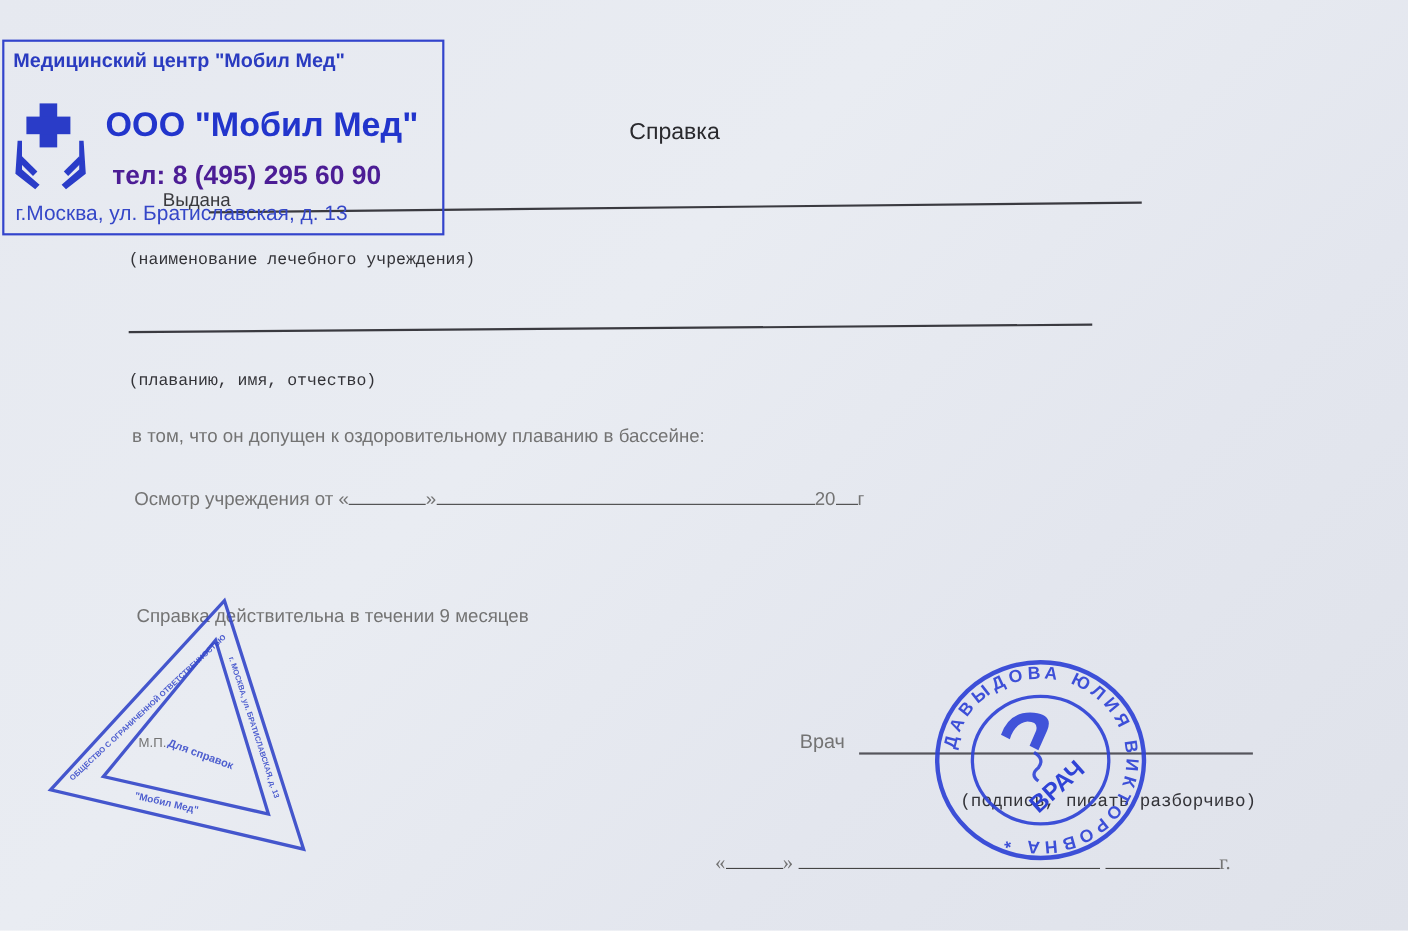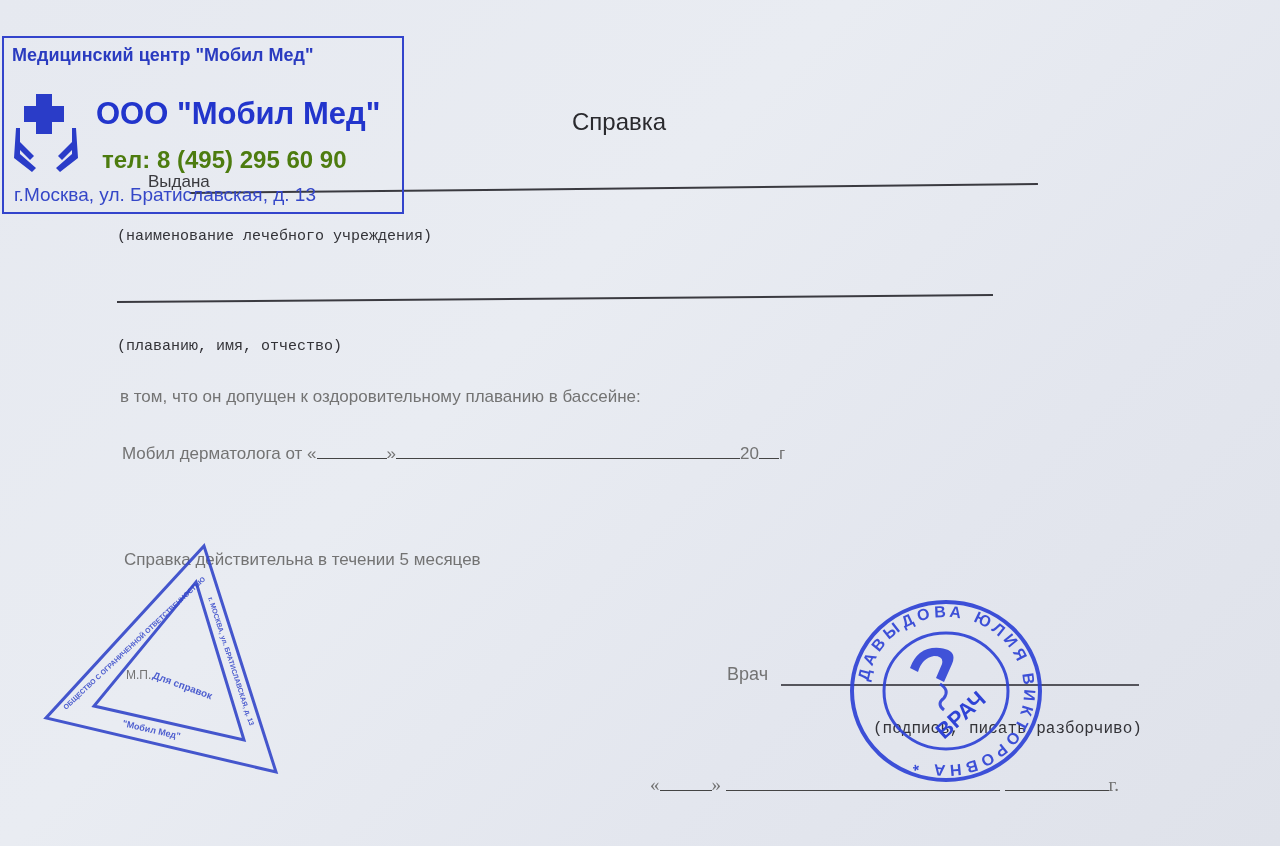--- a/index.html
+++ b/index.html
@@ -6,34 +6,34 @@
     body {
       width: 1280px; height: 846px; overflow: hidden; position: relative;
       background: linear-gradient(135deg, #e6e9f0 0%, #e9ecf2 40%, #e3e6ee 70%, #dfe2ea 100%);
       font-family: "Liberation Sans", sans-serif;
       color: #2a2a2e;
     }
     .paper { position: absolute; inset: 0; }
     .abs { position: absolute; white-space: nowrap; }
     .txt { font-size: 17px; color: #737373; }
     .small { font-size: 15px; color: #333338; font-family: Liberation Mono, monospace; }
-    .title { font-size: 24px; color: #2a2a2e; }
+    .title { font-size: 21px; color: #2a2a2e; }
     .line { position: absolute; height: 2px; background: #3a3a40; transform-origin: left center; }
     .thin { height: 1.5px; background: #55555c; }
     .blank { display: inline-block; border-bottom: 1.5px solid #444; height: 14px; vertical-align: baseline; }
 
     
     .rect-stamp {
       position: absolute; left: 2px; top: 36px; width: 402px; height: 178px;
       border: 2px dashed #2b3fc6; border-style: solid; border-color: #3344cc;
       color: #2437c4; box-sizing: border-box;
     }
     .rect-stamp .l1 { position: absolute; left: 8px; top: 7px; font-weight: bold; font-size: 18px; color: #2a3bc0; }
     .rect-stamp .l2 { position: absolute; left: 92px; top: 58px; font-weight: bold; font-size: 31px; color: #2235cc; }
-    .rect-stamp .l3 { position: absolute; left: 98px; top: 108px; font-weight: bold; font-size: 24px; color: #4d7c0f; }
+    .rect-stamp .l3 { position: absolute; left: 98px; top: 108px; font-weight: bold; font-size: 24px; color: #4c1d95; }
     .rect-stamp .l4 { position: absolute; left: 10px; top: 146px; font-size: 19px; color: #3547c8; }
     .rect-stamp .logo { position: absolute; left: 8px; top: 54px; width: 72px; height: 82px; }
 
     
     .tri-stamp { position: absolute; left: 40px; top: 540px; width: 250px; height: 240px; }
 
     
     .round-stamp { position: absolute; left: 848px; top: 598px; width: 196px; height: 186px; }
   </style>
 </head>
@@ -46,25 +46,25 @@
   <div class="abs txt" style="left:116px; top:172px; color:#3a3a3e;margin-left:32px;">Выдана</div>
   <div class="line" style="left:190px; top:192px; width:848px; transform: rotate(-0.6deg);"></div>
   <div class="abs small" style="left:117px; top:228px;">(наименование лечебного учреждения)</div>
 
   <div class="line" style="left:117px; top:301px; width:876px; transform: rotate(-0.45deg);"></div>
   <div class="abs small" style="left:117px; top:338px;">(плаванию, имя, отчество)</div>
 
   <div class="abs txt" style="left:120px; top:387px;">в том, что он допущен к оздоровительному плаванию в бассейне:</div>
 
   <div class="abs txt" style="left:122px; top:444px;">
-    <span>Мобил дерматолога от «</span><span class="blank" style="width:70px;"></span><span>»</span><span class="blank" style="width:344px;"></span><span>20</span><span class="blank" style="width:20px;"></span><span>г</span>
+    <span>Осмотр учреждения от «</span><span class="blank" style="width:70px;"></span><span>»</span><span class="blank" style="width:344px;"></span><span>20</span><span class="blank" style="width:20px;"></span><span>г</span>
   </div>
 
 
-  <div class="abs txt" style="left:124px; top:550px;">Справка действительна в течении 5 месяцев</div>
+  <div class="abs txt" style="left:124px; top:550px;">Справка действительна в течении 9 месяцев</div>
 
   <div class="abs txt" style="left:126px; top:668px; font-size:12px;">М.П.</div>
 
   <div class="abs txt" style="left:727px; top:664px; font-size:18px;">Врач</div>
   <div class="line thin" style="left:781px; top:684px; width:358px;"></div>
   <div class="abs small" style="left:873px; top:720px; font-size:16px;">(подпись, писать разборчиво)</div>
 
   <div class="abs txt" style="left:650px; top:774px; font-family:'Liberation Serif', serif; font-size:19px;">
     <span>«</span><span class="blank" style="width:52px;"></span><span>»</span>&nbsp;<span class="blank" style="width:274px;"></span>&nbsp;<span class="blank" style="width:104px;"></span><span>г.</span>
   </div>

